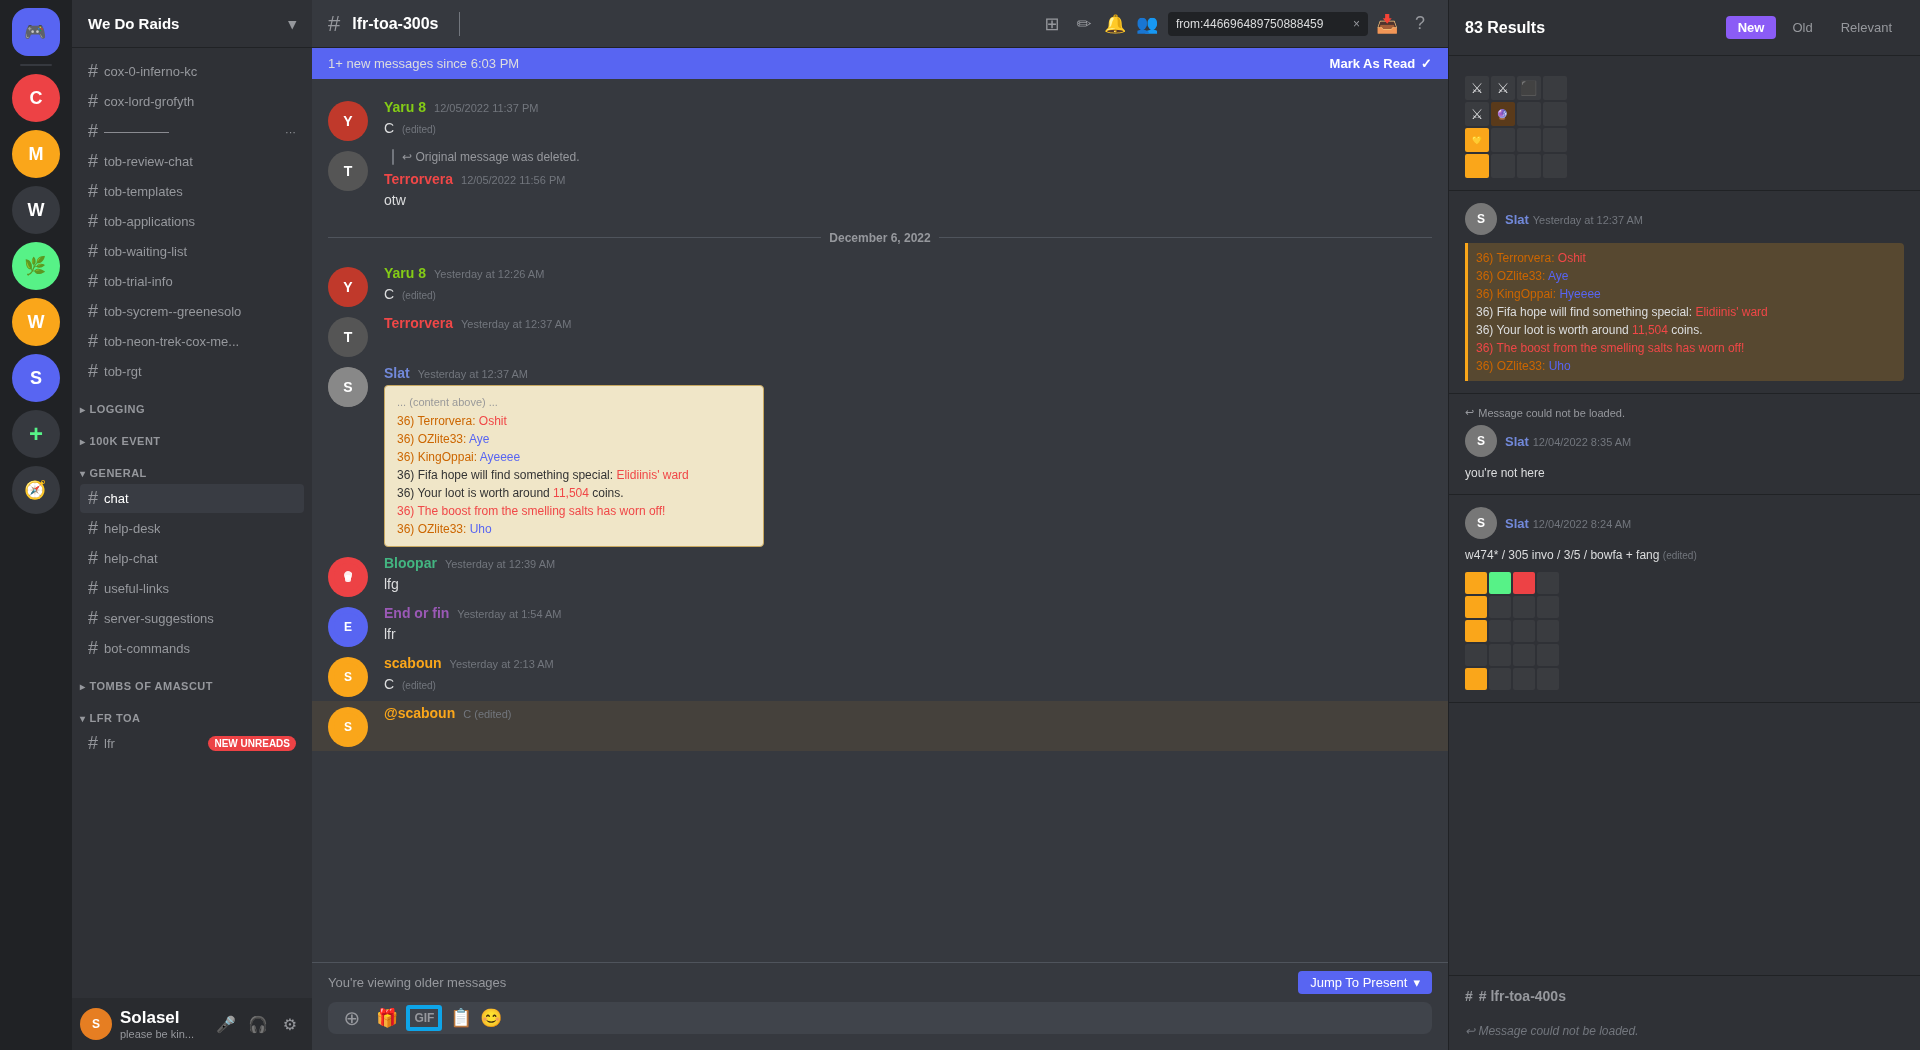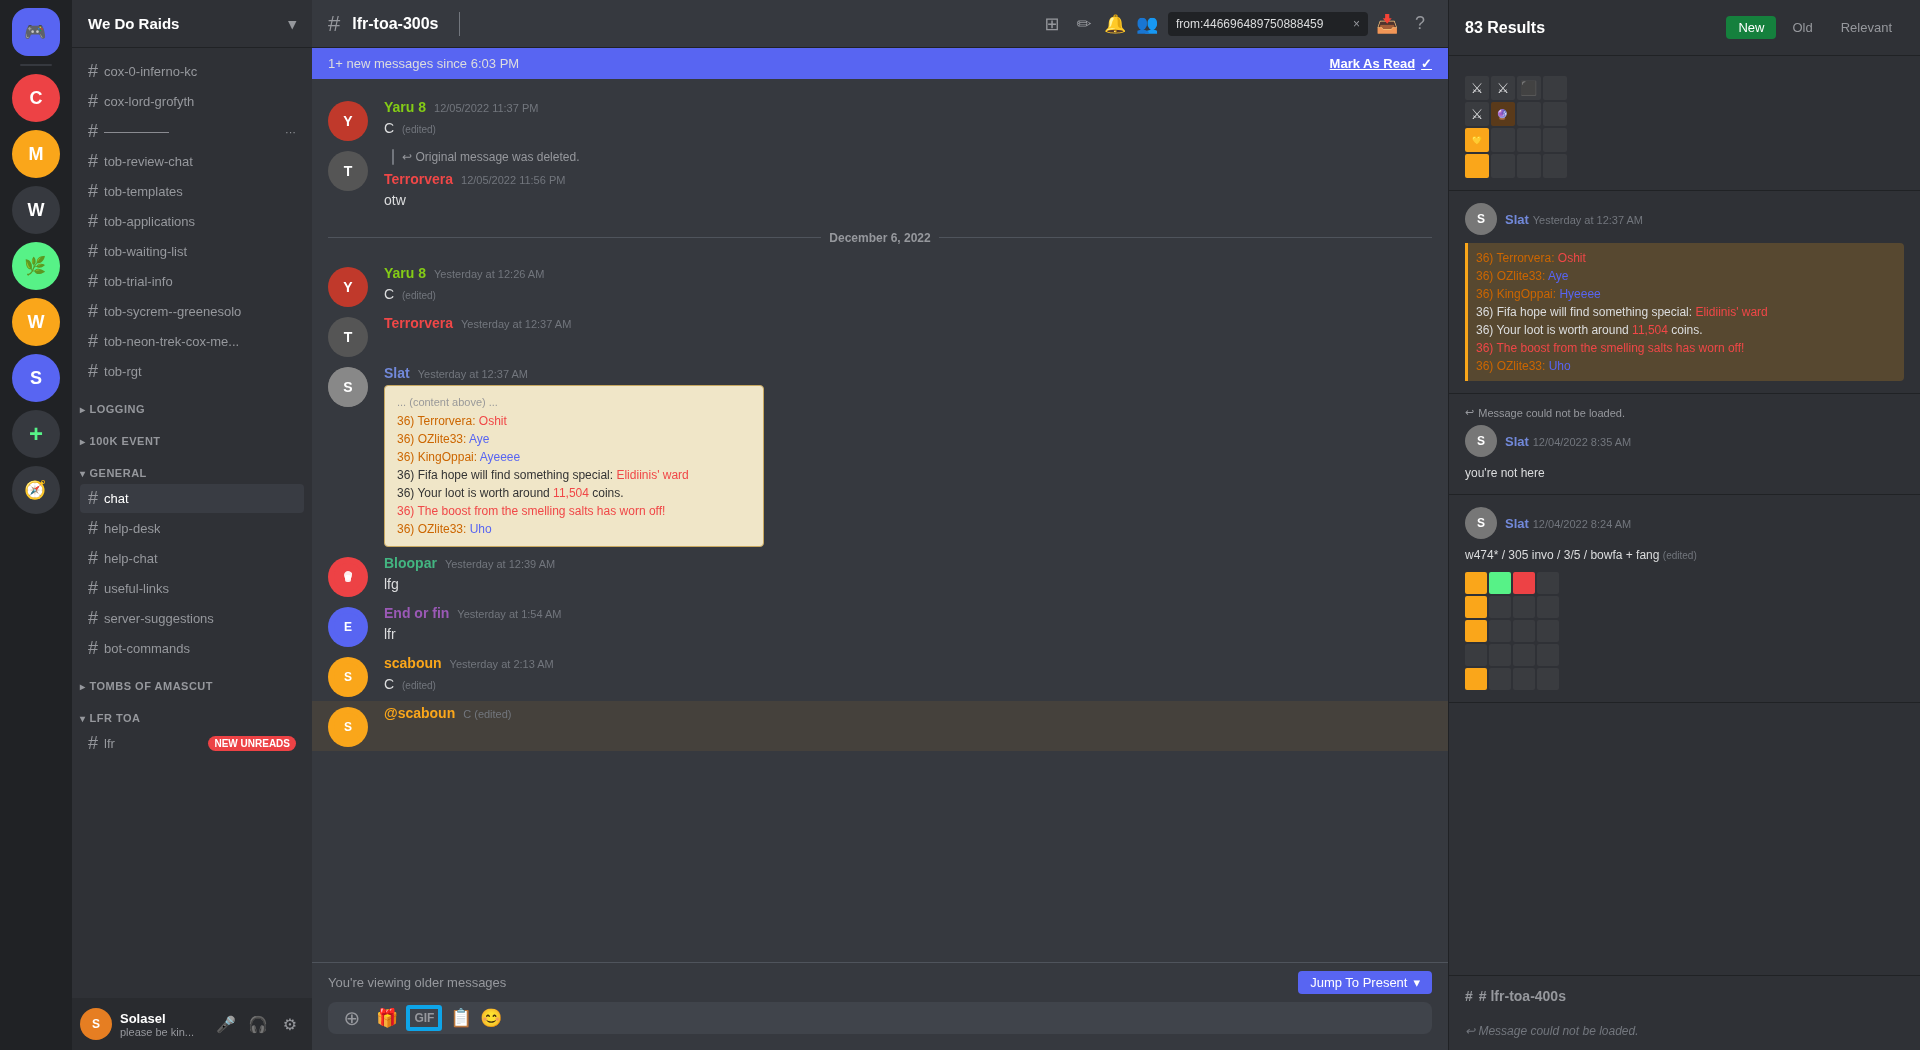--- a/index.html
+++ b/index.html
@@ -135,21 +135,21 @@
       justify-content: center;
       font-size: 12px;
       font-weight: bold;
       color: white;
       flex-shrink: 0;
     }
     .footer-user {
       flex: 1;
     }
     .footer-username {
-      font-size: 13px;
+      font-size: 17px;
       font-weight: 600;
       color: #fff;
     }
     .footer-status {
       font-size: 11px;
       color: #96989d;
       white-space: nowrap;
       overflow: hidden;
       text-overflow: ellipsis;
       max-width: 110px;
@@ -250,21 +250,20 @@
     .mark-as-read-btn {
       background: transparent;
       border: none;
       color: #fff;
       font-size: 13px;
       font-weight: 600;
       cursor: pointer;
       display: flex;
       align-items: center;
       gap: 6px;
-      text-decoration: underline;
     }
 
     
     .messages-area {
       flex: 1;
       overflow-y: auto;
       padding: 16px 0;
       display: flex;
       flex-direction: column;
     }
@@ -482,22 +481,23 @@
     }
     .filter-tab {
       padding: 4px 12px;
       border-radius: 4px;
       font-size: 13px;
       font-weight: 500;
       cursor: pointer;
       color: #96989d;
     }
     .filter-tab.active {
-      background: #15803d;
+      background: #8b5cf6;
       color: #fff;
+      font-weight: bold;
     }
     .search-results-scroll {
       flex: 1;
       overflow-y: auto;
       padding: 8px 0;
     }
     .search-results-scroll::-webkit-scrollbar { width: 4px; }
     .search-results-scroll::-webkit-scrollbar-thumb { background: #202225; }
 
     .search-result-item {

